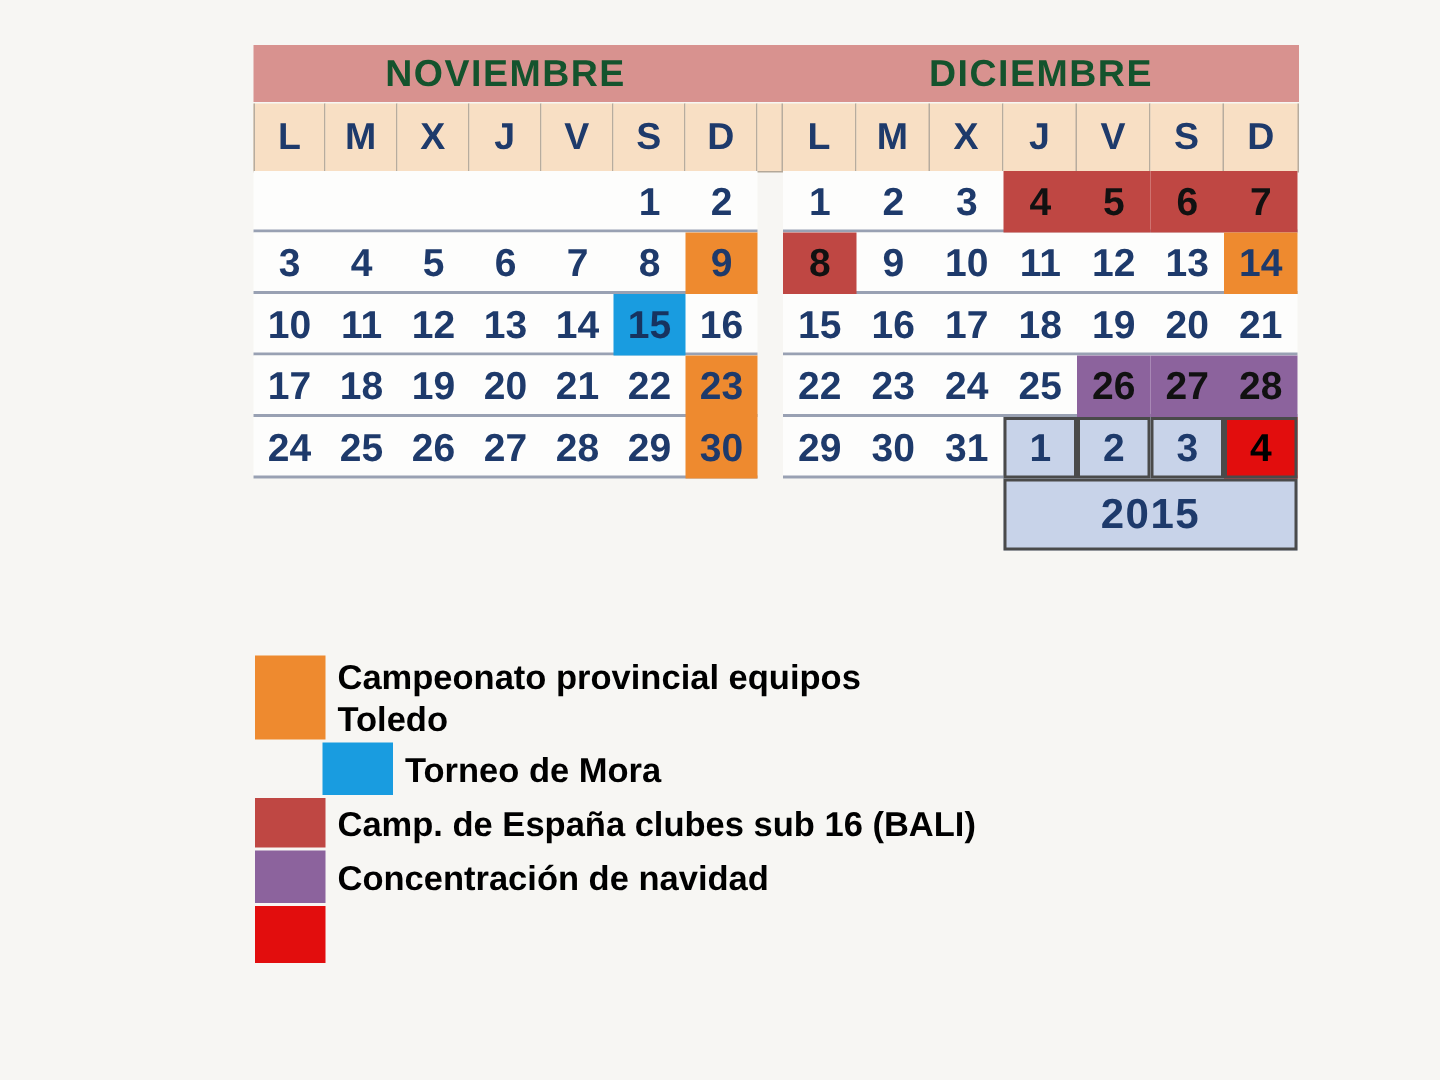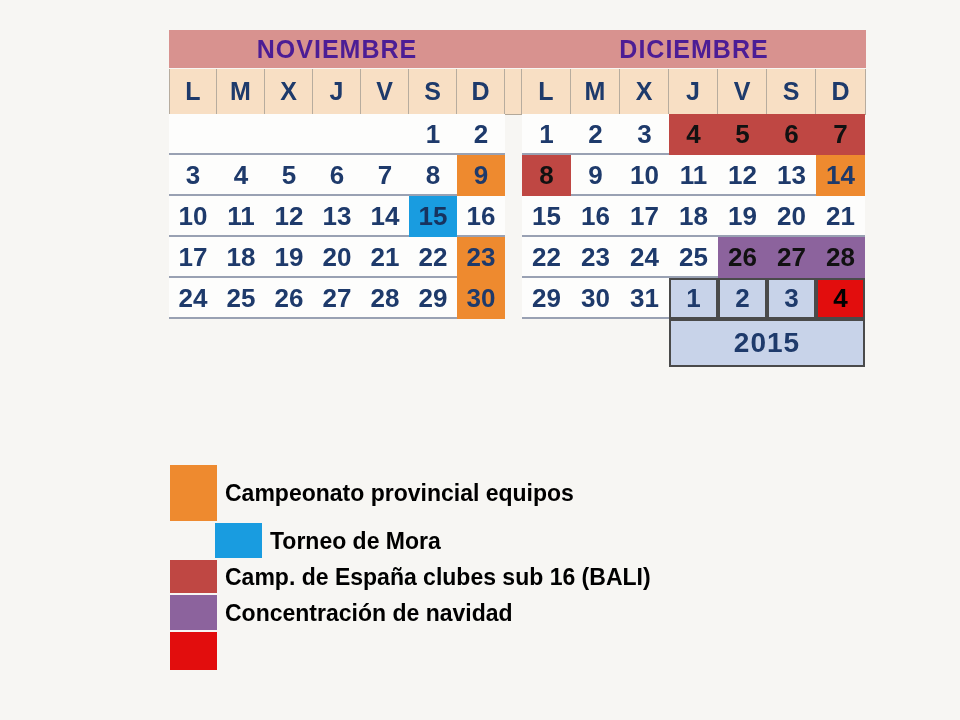--- a/index.html
+++ b/index.html
@@ -12,21 +12,21 @@
   }
   .stage{position:absolute;left:0;top:0;width:960px;height:720px;}
 
   
   .month-bar{
     position:absolute;left:169px;top:30px;width:697px;height:38px;
     background:#D8928F;display:flex;align-items:center;
   }
   .month-title{
     display:flex;align-items:center;justify-content:center;
-    font-weight:bold;font-size:25px;color:#4c1d95;letter-spacing:1px;
+    font-weight:bold;font-size:25px;color:#14532d;letter-spacing:1px;
   }
   .month-title.nov{width:336px;}
   .month-bar-spacer{width:17px;}
   .month-title.dec{flex:1;}
 
   
   .day-row{
     position:absolute;left:169px;top:69px;width:697px;height:45px;
     display:flex;border-bottom:1px solid #B3A899;
   }
@@ -64,21 +64,21 @@
     display:flex;align-items:center;justify-content:center;
     font-weight:bold;font-size:28px;color:#1E3A6B;letter-spacing:1px;
   }
 
   
   .legend{
     position:absolute;left:170px;top:437px;
     display:flex;flex-direction:column;gap:2px;
   }
   .legend-row{display:flex;align-items:center;}
-  .legend-row:nth-child(1){height:56px;margin-top:28px;}
+  .legend-row:nth-child(1){height:56px;}
   .legend-row:nth-child(2){height:35px;margin-left:45px;}
   .legend-row:nth-child(3){height:33px;}
   .legend-row:nth-child(4){height:35px;}
   .legend-row:nth-child(5){height:38px;}
   .legend-swatch{width:47px;height:100%;flex:0 0 47px;}
   .legend-label{
     padding-left:8px;font-weight:bold;font-size:23px;color:#000000;
     line-height:28px;white-space:nowrap;
   }
 </style>
@@ -218,20 +218,21 @@
 
   <div class="year-box">
     <span>2015</span>
   </div>
 
   <div class="legend" id="legend">
       <div class="legend-row">
         <div class="legend-swatch" style="background: rgb(238, 138, 47);"></div>
         <div class="legend-label">
           <div>Campeonato provincial equipos</div>
+          <div>Toledo</div>
         </div>
       </div>
       <div class="legend-row">
         <div class="legend-swatch" style="background: rgb(25, 156, 224);"></div>
         <div class="legend-label">
           <div>Torneo de Mora</div>
         </div>
       </div>
       <div class="legend-row">
         <div class="legend-swatch" style="background: rgb(191, 71, 67);"></div>

